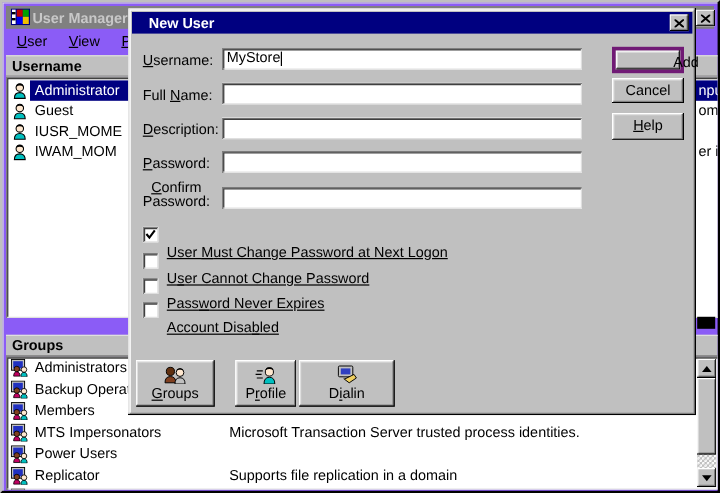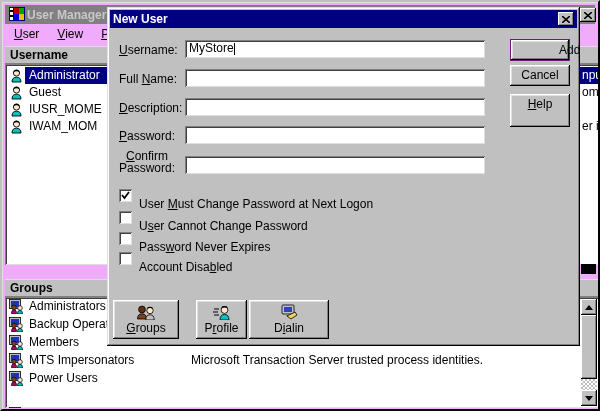--- a/index.html
+++ b/index.html
@@ -1,18 +1,18 @@
 <!DOCTYPE html>
 <html><head>
 <meta charset="utf-8">
 <style>
   html,body{margin:0;padding:0;background:#008080;}
   *{box-sizing:border-box;}
   .screen{
-    position:relative;width:600px;height:411px;background:#f0abfc;
+    position:relative;width:600px;height:411px;background:#8b5cf6;
     font-family:"Liberation Sans","DejaVu Sans",sans-serif;font-size:12px;color:#000;
     border:2px solid;border-color:#c0c0c0 #000 #000 #c0c0c0;
     box-shadow:inset 1px 1px 0 #dfdfdf;overflow:hidden;
   }
   .abs{position:absolute;}
   .u{text-decoration:underline;}
   .sunken{background:#fff;box-shadow:inset 1px 1px 0 #808080,inset -1px -1px 0 #dfdfdf,inset 2px 2px 0 #404040;}
   
   .titlebar-main{left:3px;top:3px;width:590px;height:19px;background:#808080;display:flex;align-items:center;}
   .titlebar-main .title{color:#c8c8c8;font-weight:bold;margin-left:4px;white-space:nowrap;}
@@ -32,31 +32,31 @@
   
   .sbar{right:2px;top:2px;width:16px;height:107px;display:flex;flex-direction:column;}
   .sbtn{height:16px;background:#c0c0c0;box-shadow:inset -1px -1px 0 #000,inset 1px 1px 0 #fff,inset -2px -2px 0 #808080;display:flex;align-items:center;justify-content:center;}
   .sthumb{height:64px;background:#c0c0c0;box-shadow:inset -1px -1px 0 #000,inset 1px 1px 0 #fff,inset -2px -2px 0 #808080;}
   .strack{flex:1;background-color:#c0c0c0;background-image:linear-gradient(45deg,#fff 25%,transparent 25%,transparent 75%,#fff 75%),linear-gradient(45deg,#fff 25%,transparent 25%,transparent 75%,#fff 75%);background-size:4px 4px;background-position:0 0,2px 2px;}
   .tri-up{width:0;height:0;border-left:4px solid transparent;border-right:4px solid transparent;border-bottom:5px solid #000;}
   .tri-down{width:0;height:0;border-left:4px solid transparent;border-right:4px solid transparent;border-top:5px solid #000;}
   
   .dialog{left:105px;top:5px;width:473px;height:339px;background:#c0c0c0;box-shadow:inset -1px -1px 0 #000,inset 1px 1px 0 #dfdfdf,inset -2px -2px 0 #808080,inset 2px 2px 0 #fff;z-index:10;}
   .titlebar-dlg{left:3px;top:3px;width:467px;height:18px;background:#000080;display:flex;align-items:center;}
-  .titlebar-dlg .title{color:#fff;font-weight:bold;margin-left:3px;}
+  .titlebar-dlg .title{color:#fff;font-weight:bold;margin-left:14px;}
   .fld-label{position:absolute;left:12px;white-space:nowrap;text-align:center;}
   .input{position:absolute;left:78px;width:300px;height:18px;padding:2px 0 0 4px;line-height:13px;white-space:nowrap;}
   .caret{display:inline-block;width:1px;height:12px;background:#000;vertical-align:text-bottom;}
   .btn{position:absolute;background:#c0c0c0;box-shadow:inset -1px -1px 0 #000,inset 1px 1px 0 #fff,inset -2px -2px 0 #808080,inset 2px 2px 0 #dfdfdf;text-align:center;}
-  .btn-def{border:1px solid #701a75;padding-left:48px;}
+  .btn-def{border:3px solid #701a75;padding-left:48px;}
   .cb-row{position:absolute;left:12px;height:14px;}
   .cb-box{position:absolute;left:0;top:0;width:13px;height:13px;background:#fff;box-shadow:inset 1px 1px 0 #808080,inset -1px -1px 0 #dfdfdf,inset 2px 2px 0 #404040;}
   .cb-box svg{display:none;position:absolute;left:2px;top:2px;}
   .cb-row.checked .cb-box svg{display:block;}
-  .cb-label{position:absolute;left:20px;top:8px;white-space:nowrap;}
+  .cb-label{position:absolute;left:20px;top:14px;white-space:nowrap;text-decoration:underline;}
   .fbtn{position:absolute;top:293px;height:39px;background:#c0c0c0;box-shadow:inset -1px -1px 0 #000,inset 1px 1px 0 #fff,inset -2px -2px 0 #808080,inset 2px 2px 0 #dfdfdf;text-align:center;}
   .fbtn .ficon{margin-top:4px;height:17px;}
   .fbtn .flabel{line-height:14px;}
 </style>
 </head>
 <body>
 
 <div class="screen">
 
   <div class="abs titlebar-main">
@@ -188,20 +188,32 @@
       <svg class="row-icon" width="16" height="15" viewBox="0 0 16 15">
         <rect x="0.5" y="0.5" width="11" height="9" fill="#c0c0c0" stroke="#000" stroke-width="0.8"></rect>
         <rect x="2" y="2" width="8" height="6" fill="#2030c0"></rect>
         <circle cx="5" cy="8.5" r="2.3" fill="#804020" stroke="#000" stroke-width="0.7"></circle>
         <path d="M2.4 14.5 Q2.4 10.8 5 10.8 Q7.6 10.8 7.6 14.5 Z" fill="#c00060" stroke="#000" stroke-width="0.7"></path>
         <circle cx="11" cy="9" r="2.3" fill="#ffe8d0" stroke="#000" stroke-width="0.7"></circle>
         <path d="M8.4 15 Q8.4 11.3 11 11.3 Q13.6 11.3 13.6 15 Z" fill="#00c0c0" stroke="#000" stroke-width="0.7"></path>
       </svg>
       <span class="row-name">Power Users</span>
     </div>
+    <div class="lrow" style="top:91px;height:18px">
+      <svg class="row-icon" width="16" height="15" viewBox="0 0 16 15">
+        <rect x="0.5" y="0.5" width="11" height="9" fill="#c0c0c0" stroke="#000" stroke-width="0.8"></rect>
+        <rect x="2" y="2" width="8" height="6" fill="#2030c0"></rect>
+        <circle cx="5" cy="8.5" r="2.3" fill="#804020" stroke="#000" stroke-width="0.7"></circle>
+        <path d="M2.4 14.5 Q2.4 10.8 5 10.8 Q7.6 10.8 7.6 14.5 Z" fill="#c00060" stroke="#000" stroke-width="0.7"></path>
+        <circle cx="11" cy="9" r="2.3" fill="#ffe8d0" stroke="#000" stroke-width="0.7"></circle>
+        <path d="M8.4 15 Q8.4 11.3 11 11.3 Q13.6 11.3 13.6 15 Z" fill="#00c0c0" stroke="#000" stroke-width="0.7"></path>
+      </svg>
+      <span class="row-name">Replicator</span>
+      <span class="row-desc">Supports file replication in a domain</span>
+    </div>
     <div class="lrow" style="top:109px;height:18px">
       <svg class="row-icon" width="16" height="15" viewBox="0 0 16 15">
         <rect x="0.5" y="0.5" width="11" height="9" fill="#c0c0c0" stroke="#000" stroke-width="0.8"></rect>
         <rect x="2" y="2" width="8" height="6" fill="#2030c0"></rect>
         <circle cx="5" cy="8.5" r="2.3" fill="#804020" stroke="#000" stroke-width="0.7"></circle>
         <path d="M2.4 14.5 Q2.4 10.8 5 10.8 Q7.6 10.8 7.6 14.5 Z" fill="#c00060" stroke="#000" stroke-width="0.7"></path>
         <circle cx="11" cy="9" r="2.3" fill="#ffe8d0" stroke="#000" stroke-width="0.7"></circle>
         <path d="M8.4 15 Q8.4 11.3 11 11.3 Q13.6 11.3 13.6 15 Z" fill="#00c0c0" stroke="#000" stroke-width="0.7"></path>
       </svg>
       <span class="row-name">Users</span>
@@ -240,21 +252,21 @@
     <div class="input sunken" style="top:91px"><span></span></div>
 
     <div class="fld-label" style="top:122px"><span></span><span class="u">P</span><span>assword:</span></div>
     <div class="input sunken" style="top:119px"><span></span></div>
 
     <div class="fld-label" style="top:143px;line-height:12px"><span></span><span class="u">C</span><span>onfirm</span><br><span>Password:</span></div>
     <div class="input sunken" style="top:149px"><span></span></div>
 
     <div class="btn btn-def" style="left:403px;top:32px;width:60px;height:22px;line-height:20px"><span>Add</span><span class="u"></span><span></span></div>
     <div class="btn" style="left:403px;top:58px;width:60px;height:21px;line-height:20px"><span>Cancel</span><span class="u"></span><span></span></div>
-    <div class="btn" style="left:403px;top:87px;width:60px;height:33px;line-height:20px"><span></span><span class="u">H</span><span>elp</span></div>
+    <div class="btn" style="left:403px;top:87px;width:60px;height:23px;line-height:20px"><span></span><span class="u">H</span><span>elp</span></div>
 
     <div class="cb-row checked" style="top:182px">
       <div class="cb-box">
         <svg width="9" height="9" viewBox="0 0 9 9">
             <path d="M1 4 L3.5 7 L8 1" stroke="#000" stroke-width="1.8" fill="none"></path>
           </svg>
       </div>
       <div class="cb-label"><span>User </span><span class="u">M</span><span>ust Change Password at Next Logon</span></div>
     </div>
     <div class="cb-row" style="top:204px">

